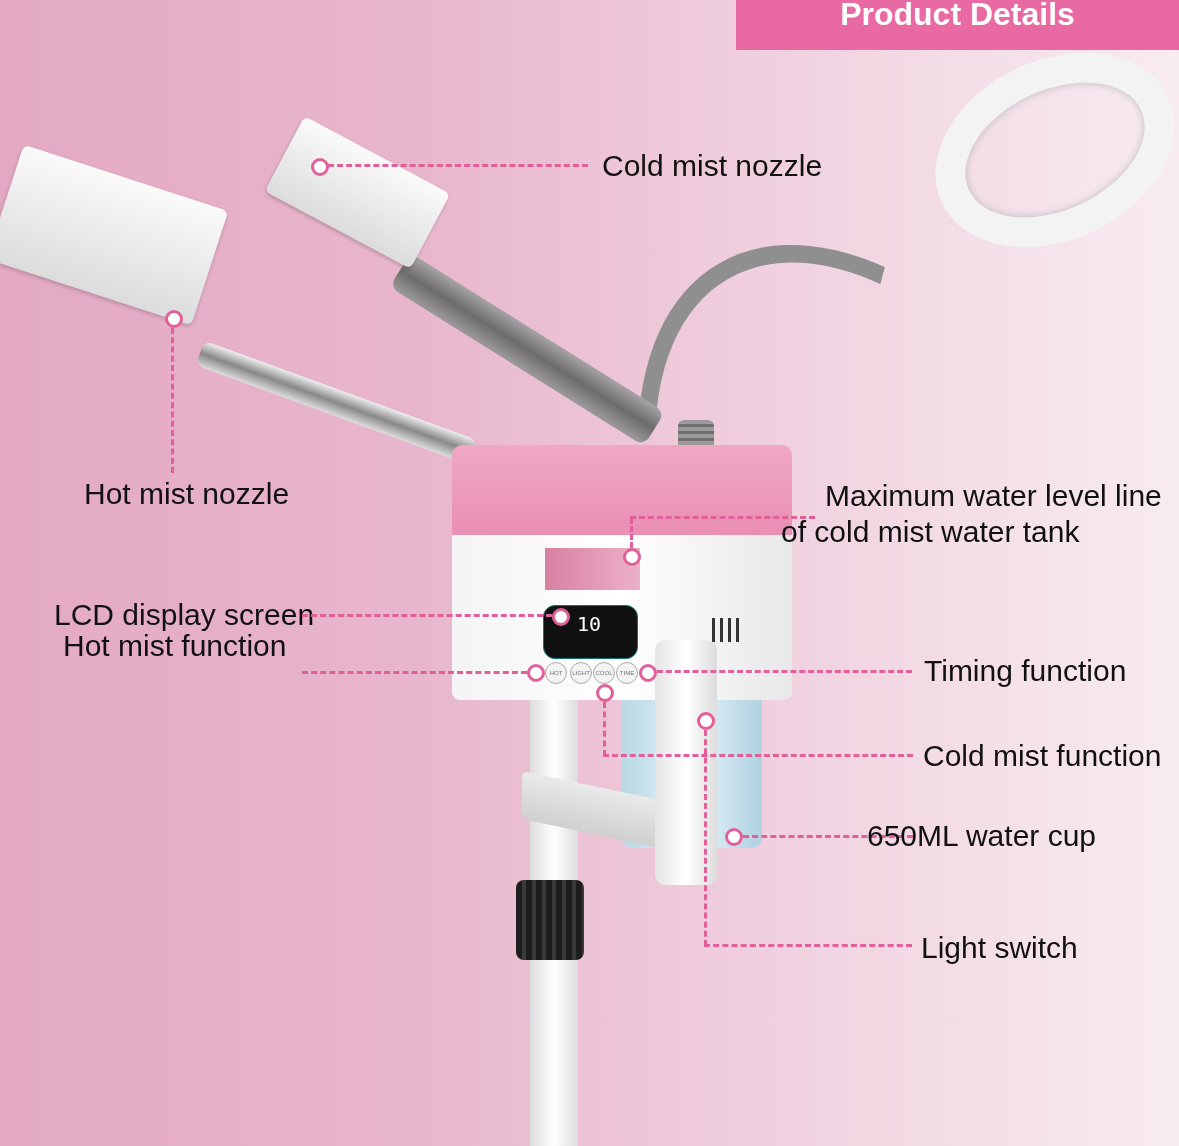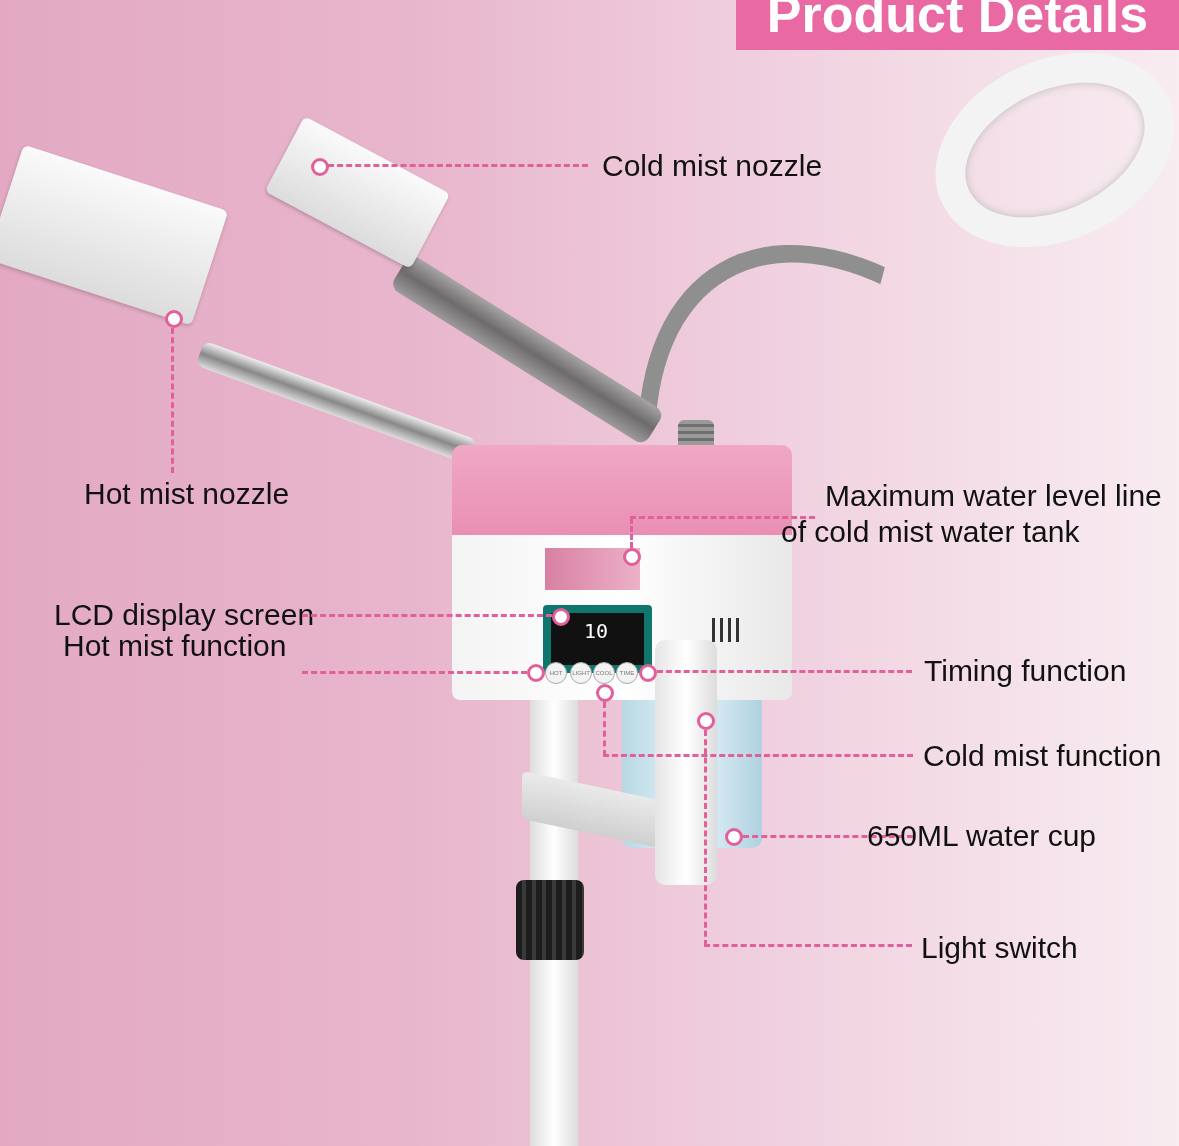--- a/index.html
+++ b/index.html
@@ -1,32 +1,32 @@
 <!DOCTYPE html>
 <html><head>
 <meta charset="utf-8">
 <style>
   html,body{margin:0;padding:0;}
   body{width:1179px;height:1146px;position:relative;overflow:hidden;
     font-family:"Liberation Sans",sans-serif;
     background:linear-gradient(90deg,#e3a9c3 0%,#e8b6cc 35%,#f1d4e1 70%,#f8ecf1 100%);}
   .banner{position:absolute;left:736px;top:0;width:443px;height:50px;background:#e96aa2;
-    color:#fff;font-weight:bold;font-size:52px;line-height:36px;text-align:center;overflow:hidden;}
+    color:#fff;font-weight:bold;font-size:32px;line-height:36px;text-align:center;overflow:hidden;}
   .banner span{display:block;margin-top:-4px;}
   .label{position:absolute;color:#111;font-size:30px;white-space:nowrap;line-height:36px;}
   .dash{position:absolute;border-top:3px dashed #e2609a;height:0;}
   .vdash{position:absolute;border-left:3px dashed #e2609a;width:0;}
   .dot{position:absolute;width:12px;height:12px;border-radius:50%;background:#fff;border:3px solid #e2609a;}
   
   .part{position:absolute;}
   .nozzle{background:linear-gradient(180deg,#fafafa,#dcdcdc);border-radius:6px;box-shadow:0 2px 4px rgba(0,0,0,.2);}
   .rod{background:linear-gradient(180deg,#eee,#888,#ddd);border-radius:8px;}
   .body-top{background:linear-gradient(180deg,#f0a8c4,#e98fb3);border-radius:10px 10px 0 0;}
   .body{background:linear-gradient(90deg,#f4f4f4,#ffffff,#e8e8e8);}
-  .lcd{background:#111;border-radius:4px;border:8px solid #0f766e;}
+  .lcd{background:#111;border-radius:12px;border:1px solid #0f766e;}
   .btn{position:absolute;width:20px;height:20px;border-radius:50%;border:1px solid #aaa;background:#f3f3f3;
     font-size:6px;color:#777;text-align:center;line-height:20px;}
   .pole{background:linear-gradient(90deg,#ddd,#fff,#ddd);}
   .hose{position:absolute;border:18px solid #8f8f8f;border-radius:50%;}
   .cup{background:linear-gradient(90deg,rgba(170,220,230,.8),rgba(230,250,255,.9),rgba(160,210,225,.8));border-radius:0 0 10px 10px;}
 </style>
 </head>
 <body>
 
 <div class="banner">

